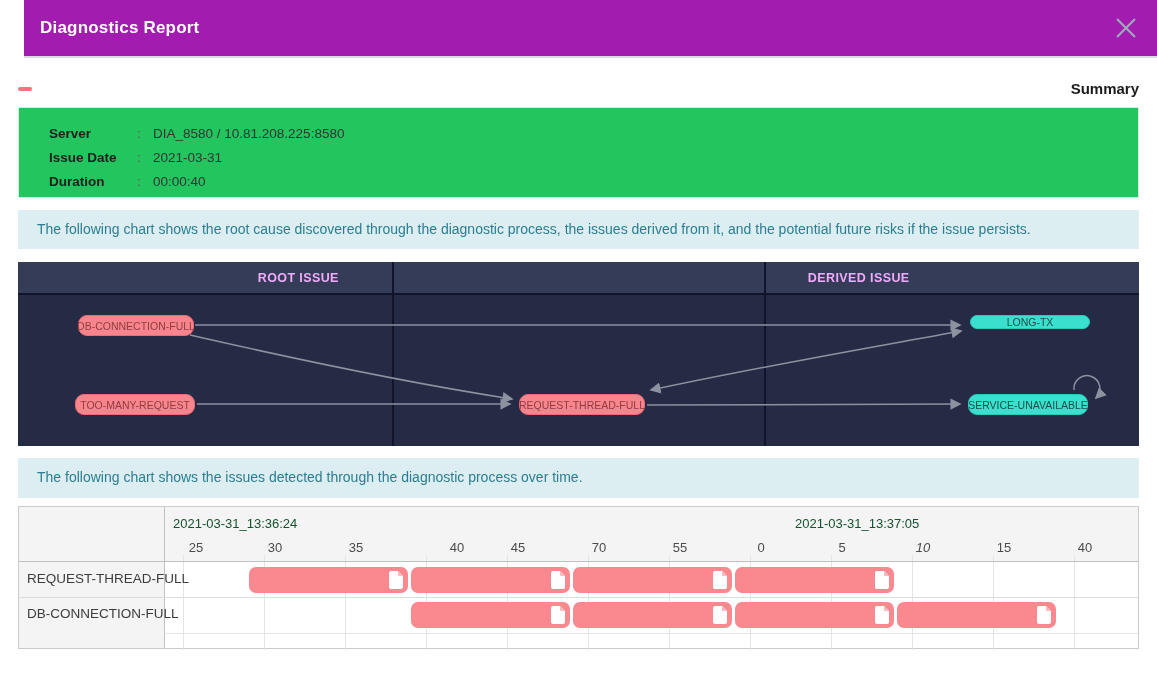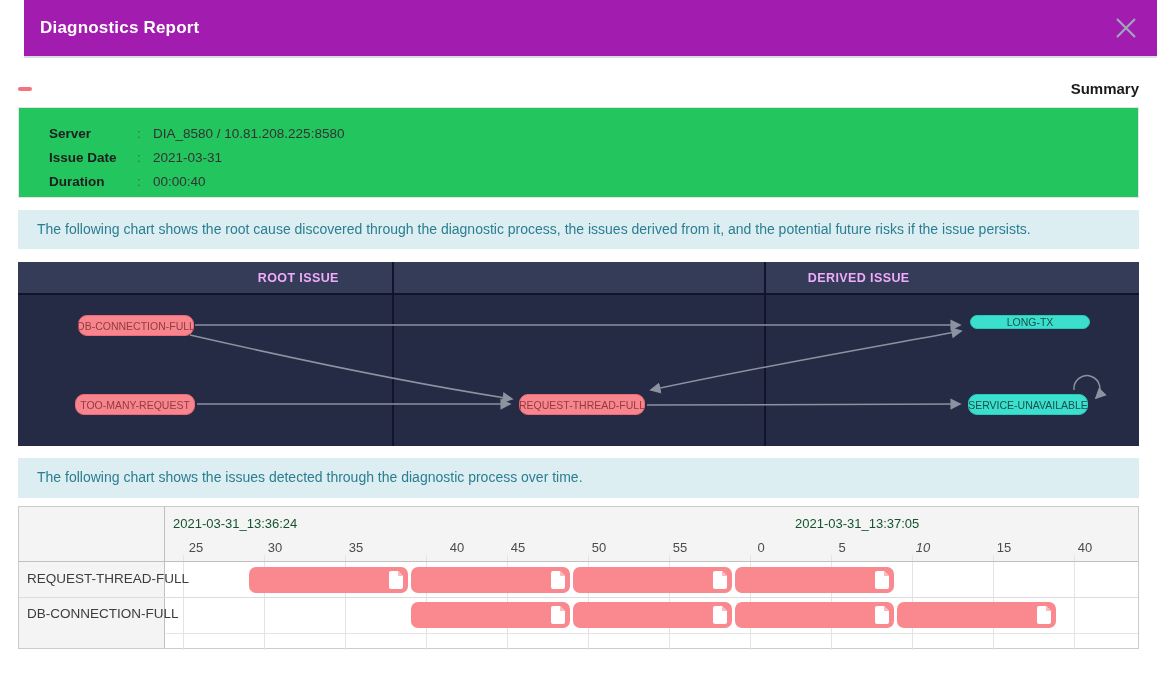--- a/index.html
+++ b/index.html
@@ -140,21 +140,21 @@
         <div class="gantt-tick" style="left: 177px;">25</div>
         <div class="gantt-grid" style="left: 245px;"></div>
         <div class="gantt-tick" style="left: 256px;">30</div>
         <div class="gantt-grid" style="left: 326px;"></div>
         <div class="gantt-tick" style="left: 337px;">35</div>
         <div class="gantt-grid" style="left: 407px;"></div>
         <div class="gantt-tick" style="left: 418px; margin-left: 20px;">40</div>
         <div class="gantt-grid" style="left: 488px;"></div>
         <div class="gantt-tick" style="left: 499px;">45</div>
         <div class="gantt-grid" style="left: 569px;"></div>
-        <div class="gantt-tick" style="left: 580px;">50</div>
+        <div class="gantt-tick" style="left: 580px;">70</div>
         <div class="gantt-grid" style="left: 650px;"></div>
         <div class="gantt-tick" style="left: 661px;">55</div>
         <div class="gantt-grid" style="left: 731px;"></div>
         <div class="gantt-tick" style="left: 742px;">0</div>
         <div class="gantt-grid" style="left: 812px;"></div>
         <div class="gantt-tick" style="left: 823px;">5</div>
         <div class="gantt-grid" style="left: 893px;"></div>
         <div class="gantt-tick" style="left: 904px; font-style: italic;">10</div>
         <div class="gantt-grid" style="left: 974px;"></div>
         <div class="gantt-tick" style="left: 985px;">15</div>

